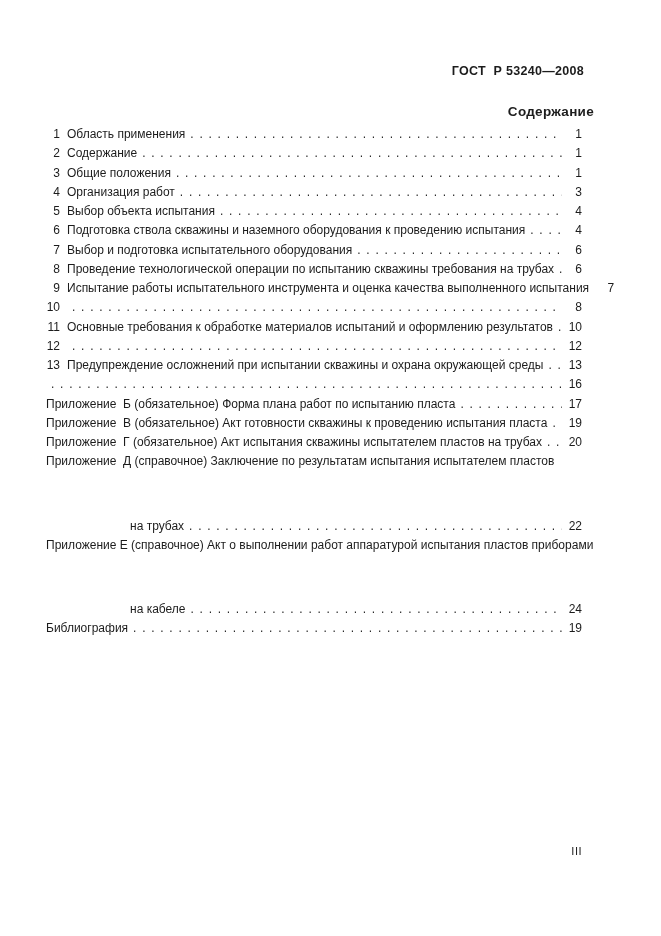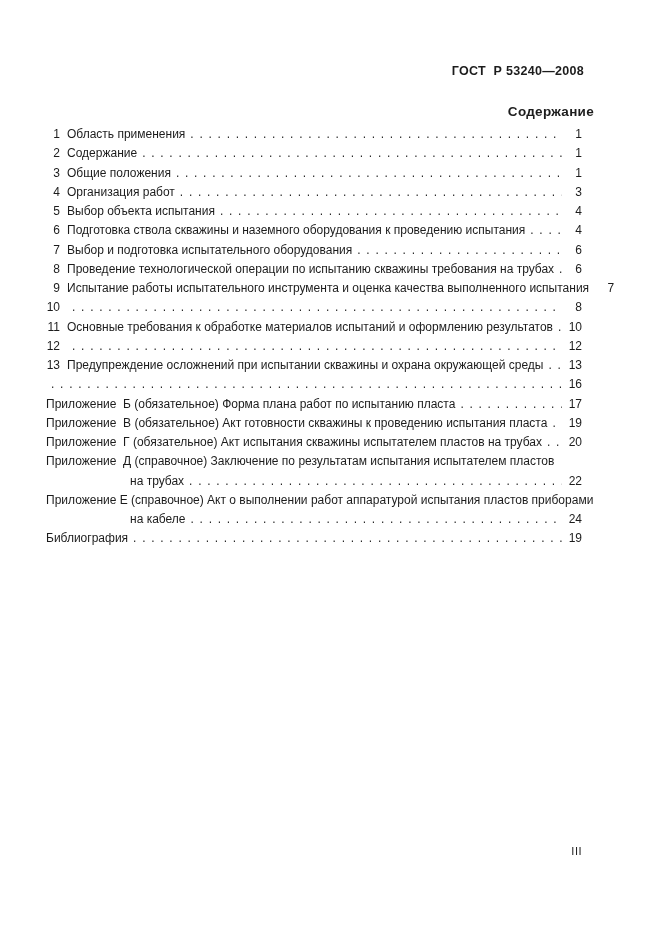--- a/index.html
+++ b/index.html
@@ -68,21 +68,21 @@
     letter-spacing: 1.2px;
     margin-left: 5px;
     margin-right: 3px;
     color: #262626;
   }
   .toc-row .pg {
     flex: none;
     min-width: 17px;
     text-align: right;
   }
-  .toc-row.row-indent { padding-left: 84px; }
+  .toc-row.row-indent { padding-left: 84px; margin-top: 45px; }
   .folio {
     position: absolute;
     top: 845px;
     right: 79px;
     font-size: 11px;
     letter-spacing: 0.5px;
     color: #1c1c1c;
   }
 </style>
 </head>

